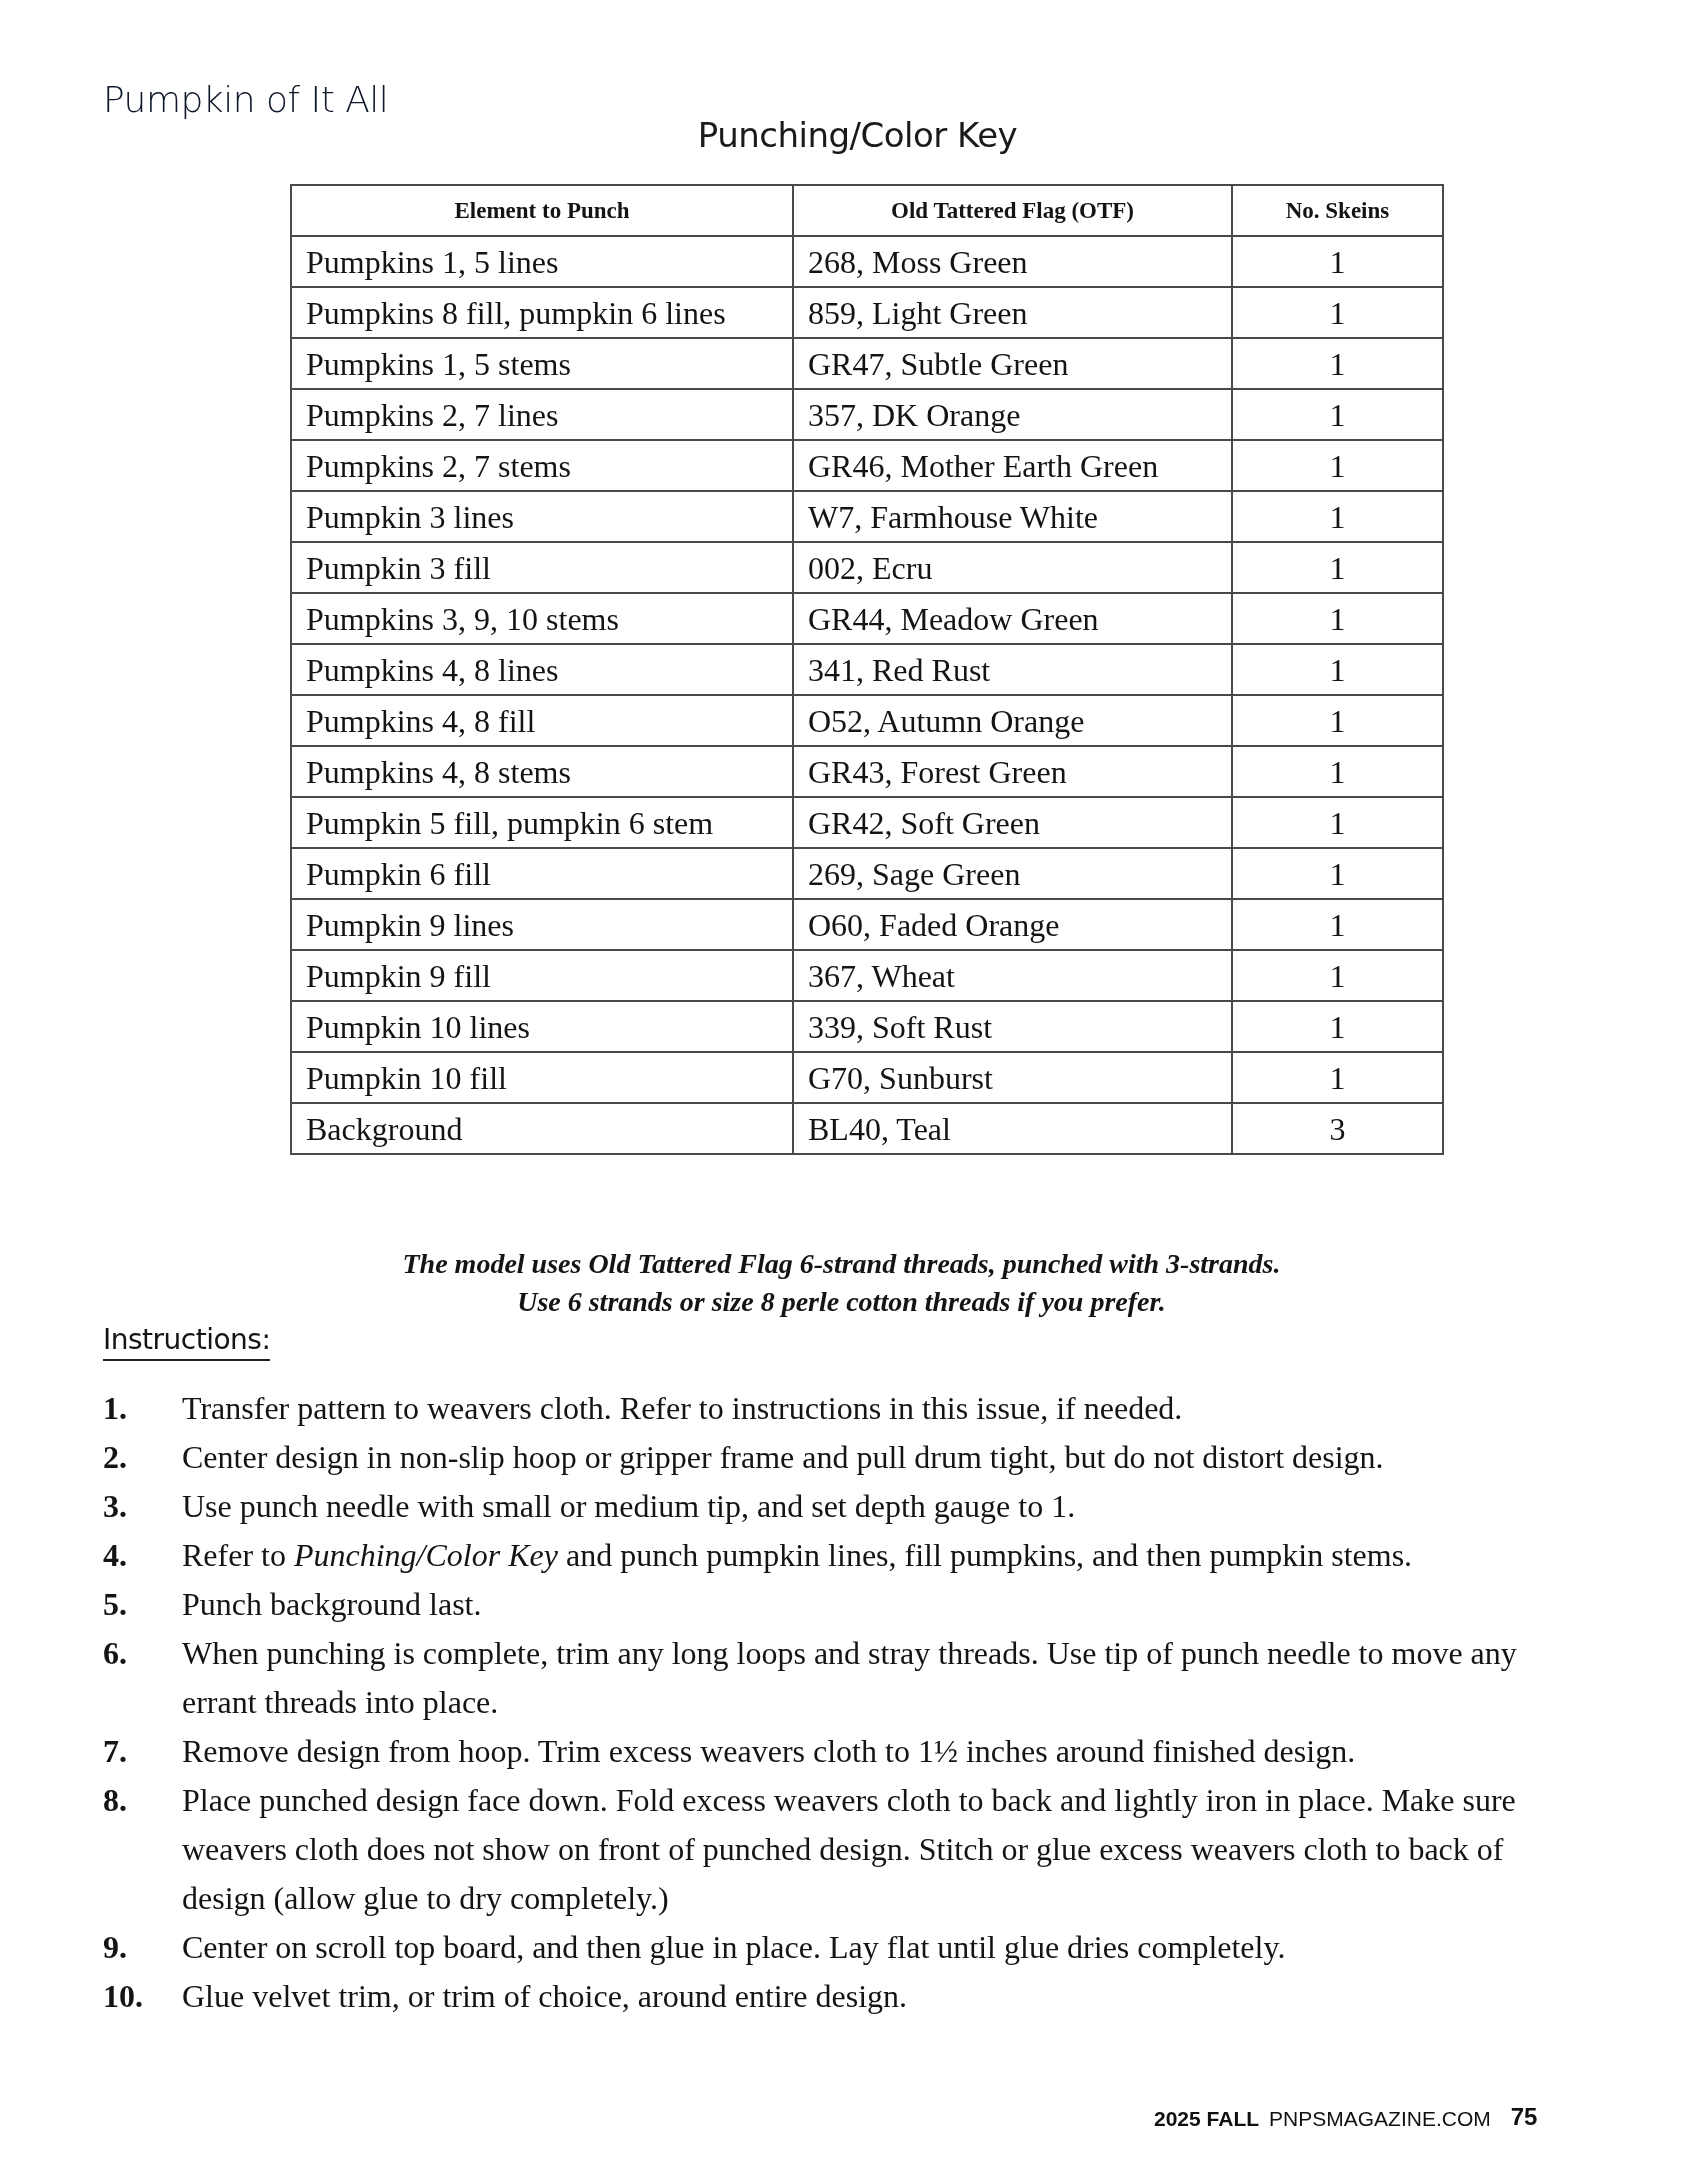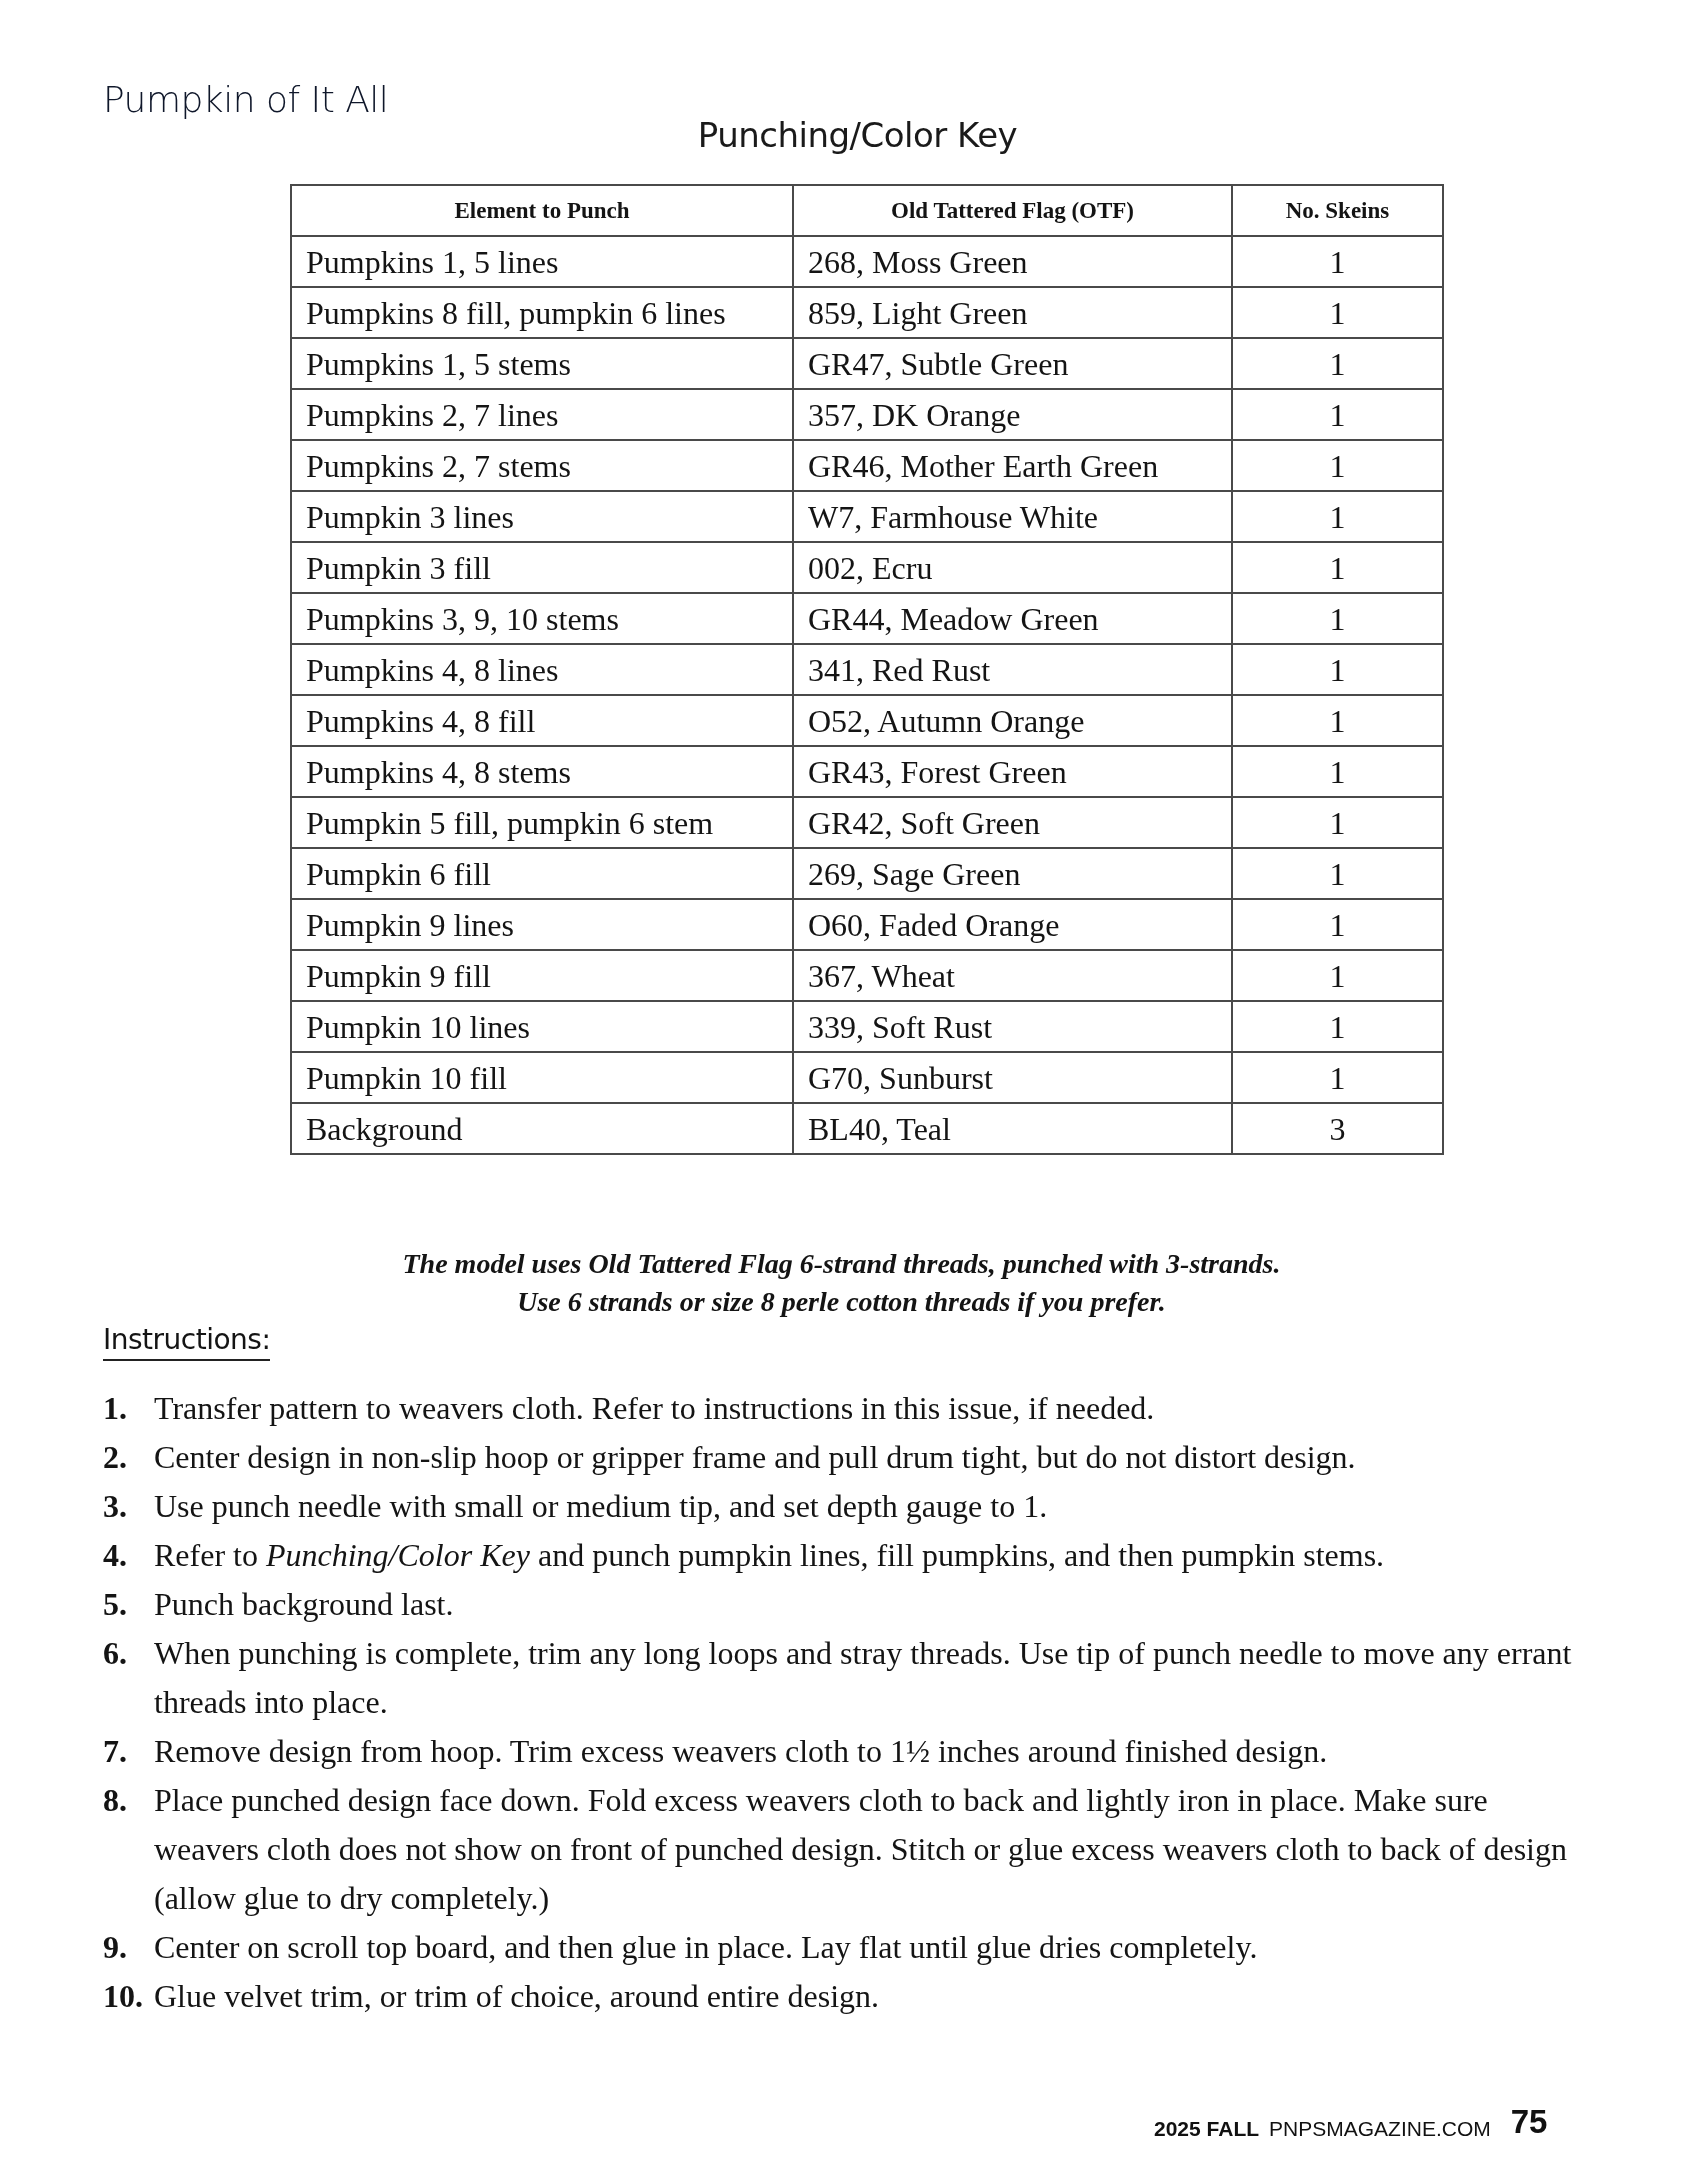--- a/index.html
+++ b/index.html
@@ -45,29 +45,29 @@
     font-size: 28px; letter-spacing: -0.5px;
     border-bottom: 2px solid #222; padding-bottom: 2px; line-height: 34px;
   }
   ol.steps {
     position: absolute; left: 103px; top: 1384px; width: 1485px;
     margin: 0; padding: 0; list-style: none;
     font-size: 32px; line-height: 49px;
   }
   ol.steps li { display: flex; }
   ol.steps .n { flex: 0 0 51px; font-weight: bold; }
-  ol.steps .t { flex: 1 1 auto; }
+  ol.steps .t { flex: 1 1 auto; margin-left: 28px; }
   ol.steps em { font-style: italic; }
   .footer {
     position: absolute; left: 1154px; top: 2103px;
     font-family: "Liberation Sans", "DejaVu Sans", sans-serif;
     font-size: 21px; display: flex; align-items: flex-end; gap: 10px; color: #111;
   }
   .footer .issue { font-weight: bold; }
-  .footer .page { font-weight: bold; font-size: 33px; margin-left: 10px; }
+  .footer .page { font-weight: bold; font-size: 24px; margin-left: 10px; }
 </style>
 </head>
 <body>
 
 <div class="doc-title">Pumpkin of It All</div>
 
 <div class="key-title">Punching/Color Key</div>
 
 <table class="key">
   <colgroup>

